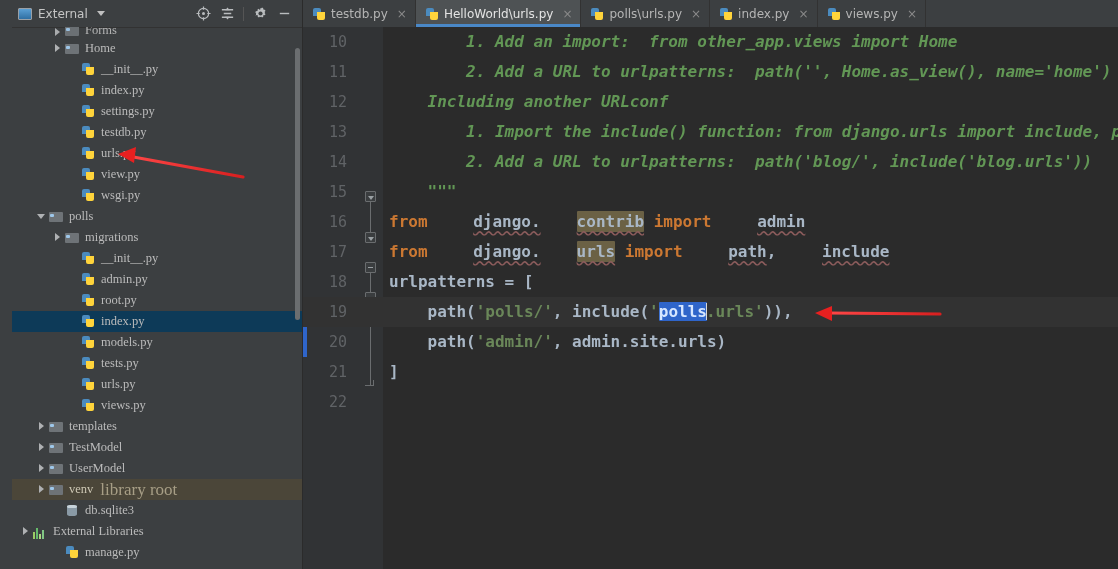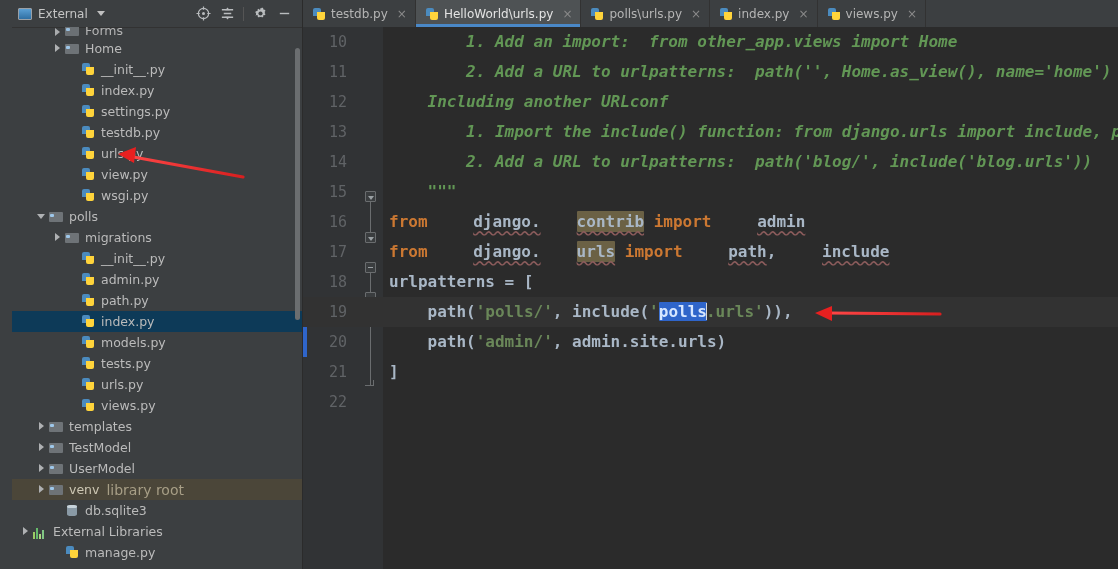--- a/index.html
+++ b/index.html
@@ -29,36 +29,36 @@
   .pp-title{display:flex;align-items:center;gap:6px;font-size:12px;color:#c5c5c5;}
   .pp-win-icon{width:14px;height:12px;border:1px solid #9aa0a6;border-radius:1px;
     background:linear-gradient(#5a9fd4,#2f6fa3);box-sizing:border-box;}
   .caret-dn{width:0;height:0;border-left:4px solid transparent;border-right:4px solid transparent;
     border-top:5px solid #c0c0c0;margin-left:3px;}
   .pp-tools{margin-left:auto;display:flex;align-items:center;gap:8px;padding-right:4px;}
   .tbtn{width:16px;height:16px;display:flex;align-items:center;justify-content:center;cursor:pointer;}
   .sep-v{width:1px;height:14px;background:#555;}
 
   
-  .tree{position:absolute;left:0;top:27px;right:0;bottom:0;overflow:hidden;}
+  .tree{position:absolute;left:0;top:27px;right:0;bottom:0;overflow:hidden;font-family:Liberation Serif, serif;}
   .row{
     position:relative;height:21px;display:flex;align-items:center;
     white-space:nowrap;padding-left:0;font-size:12.5px;color:#bbbbbb;cursor:default;
   }
   .row.clipped{height:11px;overflow:hidden;align-items:flex-end;opacity:.95;}
   .row.sel{background:#0d3a58;}
   .row.venv{background:#4b4639;}
   .row .twisty{width:11px;height:11px;margin-right:2px;flex:0 0 auto;position:relative;}
   .twisty.closed::before{content:"";position:absolute;left:3px;top:1px;
     border-left:5px solid #afb1b3;border-top:4px solid transparent;border-bottom:4px solid transparent;}
   .twisty.open::before{content:"";position:absolute;left:1px;top:3px;
     border-top:5px solid #afb1b3;border-left:4px solid transparent;border-right:4px solid transparent;}
   .ico{width:15px;height:15px;margin-right:5px;flex:0 0 auto;position:relative;}
   .lbl{color:#bbbbbb;}
-  .lbl-dim{color:#8f8f8f;font-size:14px;margin-left:7px;}
+  .lbl-dim{color:#8f8f8f;font-size:17px;margin-left:7px;}
   .row.venv .lbl{color:#cdc7b4;}
   .row.venv .lbl-dim{color:#a79e86;}
 
   
   .ico.folder::before{content:"";position:absolute;left:0;top:3px;width:14px;height:10px;
     background:#6e7377;border-radius:1px;}
   .ico.folder::after{content:"";position:absolute;left:1px;top:4.5px;width:4px;height:3px;
     background:#9ec7ea;border-radius:1px;}
   
   .ico.py::before{content:"";position:absolute;left:1px;top:1px;width:8px;height:8px;
@@ -253,21 +253,21 @@
         <div class="row">
           <span style="display: inline-block; flex: 0 0 auto; width: 56px;"></span>
           <span class="twisty "></span>
           <span class="ico py"></span>
           <span class="lbl">admin.py</span>
         </div>
         <div class="row">
           <span style="display: inline-block; flex: 0 0 auto; width: 56px;"></span>
           <span class="twisty "></span>
           <span class="ico py"></span>
-          <span class="lbl">path.py</span>
+          <span class="lbl">root.py</span>
         </div>
         <div class="row sel">
           <span style="display: inline-block; flex: 0 0 auto; width: 56px;"></span>
           <span class="twisty "></span>
           <span class="ico py"></span>
           <span class="lbl">index.py</span>
         </div>
         <div class="row">
           <span style="display: inline-block; flex: 0 0 auto; width: 56px;"></span>
           <span class="twisty "></span>

